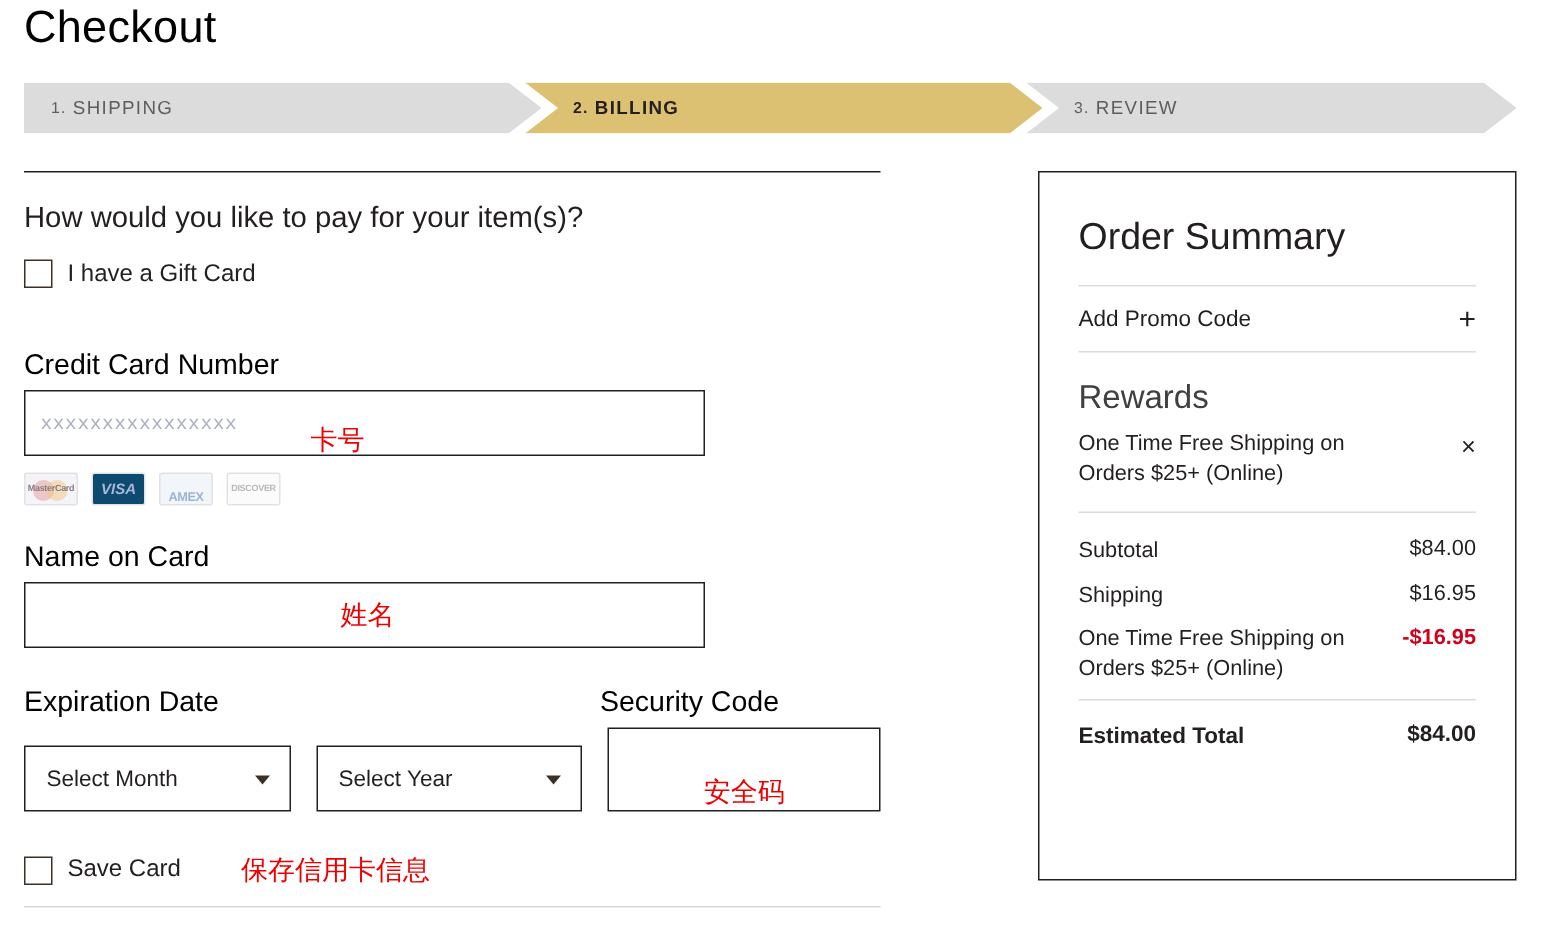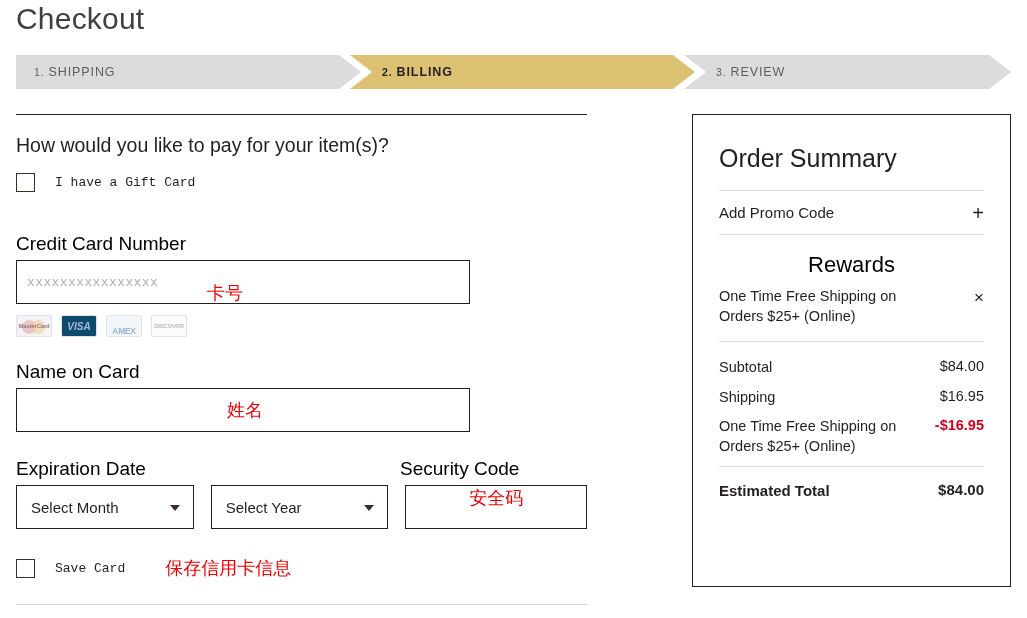--- a/index.html
+++ b/index.html
@@ -13,21 +13,21 @@
   }
   .page { position: relative; width: 1027px; height: 618px; }
 
   
   .page-title {
     position: absolute;
     left: 16px; top: 2px;
     font-size: 30px;
     font-weight: 400;
     letter-spacing: 0.2px;
-    color: #404040;
+    color: #000000;
   }
 
   
   .steps {
     position: absolute;
     left: 16px; top: 55px;
     width: 995px; height: 34px;
     display: flex;
   }
   .step {
@@ -74,21 +74,21 @@
     color: #231f20;
   }
 
   .check-row { display: flex; align-items: center; margin-top: 16px; }
   .checkbox {
     width: 19px; height: 19px;
     border: 1.6px solid #3b3028;
     background: #fff;
     flex: none;
   }
-  .check-label { margin-left: 20px; font-size: 13px; color: #231f20; font-family: Liberation Mono, monospace; }
+  .check-label { margin-left: 10px; font-size: 16px; color: #231f20; }
 
   .field-label {
     font-size: 19px;
     color: #000000;
     margin-bottom: 5px;
   }
   .text-input {
     width: 454px; height: 44px;
     border: 1px solid #231f20;
     background: #fff;
@@ -146,24 +146,24 @@
   .select-box .sel-text { margin-left: 14px; font-size: 15px; color: #231f20; }
   .caret {
     position: absolute; right: 13px; top: 50%;
     margin-top: -2px;
     width: 0; height: 0;
     border-left: 5px solid transparent;
     border-right: 5px solid transparent;
     border-top: 6px solid #3b3028;
   }
   .sec-box {
-    width: 186px; height: 44px;
+    width: 186px; height: 56px;
     border: 1px solid #231f20;
     background: #fff;
-    display: flex; align-items: flex-start; justify-content: center;
+    display: flex; align-items: flex-end; justify-content: center;
     position: relative;
   }
 
   
   .summary {
     position: absolute;
     left: 692px; top: 114px;
     width: 319px; height: 473px;
     border: 1px solid #231f20;
     background: #fff;
@@ -175,21 +175,21 @@
     margin-top: 29px;
   }
   .sum-rule { height: 1px; background: #dcdcdc; margin-top: 17px; }
   .promo-row {
     display: flex; align-items: center; justify-content: space-between;
     height: 43px;
     font-size: 15px;
     color: #231f20;
   }
   .plus-icon { font-size: 20px; color: #231f20; line-height: 1; }
-  .rewards-title { font-size: 22px; margin-top: 17px; color: #000000; text-align: center; }
+  .rewards-title { font-size: 22px; margin-top: 17px; color: #404040; }
   .reward-row {
     display: flex; align-items: flex-start; justify-content: space-between;
     margin-top: 9px;
   }
   .reward-text { font-size: 14.5px; line-height: 1.35; color: #231f20; max-width: 200px; }
   .x-icon { font-size: 17px; color: #231f20; line-height: 1; margin-top: 2px; }
 
   .totals { margin-top: 16px; }
   .total-row {
     display: flex; justify-content: space-between; align-items: flex-start;

